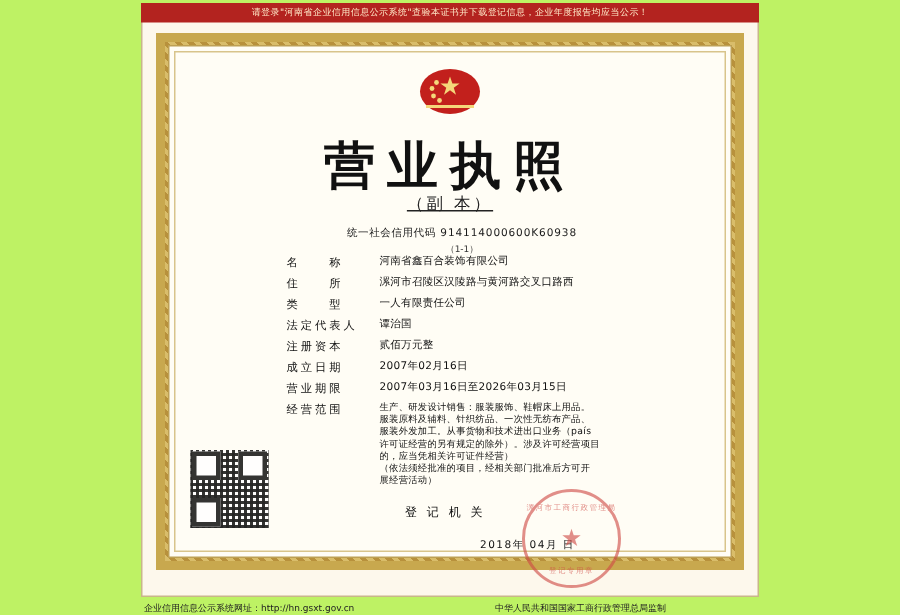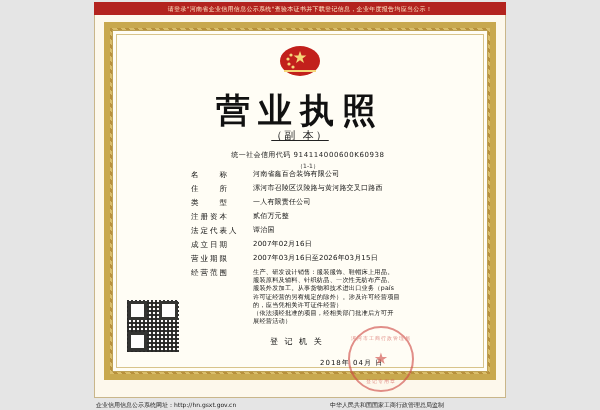--- a/index.html
+++ b/index.html
@@ -10,21 +10,21 @@
     width: 600px;
     height: 410px;
     background: #ffffff;
     font-family: "DejaVu Sans", sans-serif;
     overflow: hidden;
   }
   .page {
     position: relative;
     width: 600px;
     height: 410px;
-    background: #e5e5e5;
+    background: #bef264;
   }
   
   .paper {
     position: absolute;
     left: 94px;
     top: 2px;
     width: 412px;
     height: 396px;
     background: #fdf8ec;
     border: 1px solid #c9b68a;
@@ -317,26 +317,26 @@
     </div>
     <div class="row">
       <div class="label">住　　所</div>
       <div class="value">漯河市召陵区汉陵路与黄河路交叉口路西</div>
     </div>
     <div class="row">
       <div class="label">类　　型</div>
       <div class="value">一人有限责任公司</div>
     </div>
     <div class="row">
+      <div class="label">法定代表人</div>
+      <div class="value">谭治国</div>
+    </div>
+    <div class="row">
       <div class="label">注册资本</div>
       <div class="value">贰佰万元整</div>
-    </div>
-    <div class="row">
-      <div class="label">法定代表人</div>
-      <div class="value">谭治国</div>
     </div>
     <div class="row">
       <div class="label">成立日期</div>
       <div class="value">2007年02月16日</div>
     </div>
     <div class="row">
       <div class="label">营业期限</div>
       <div class="value">2007年03月16日至2026年03月15日</div>
     </div>
     <div class="row scope">

